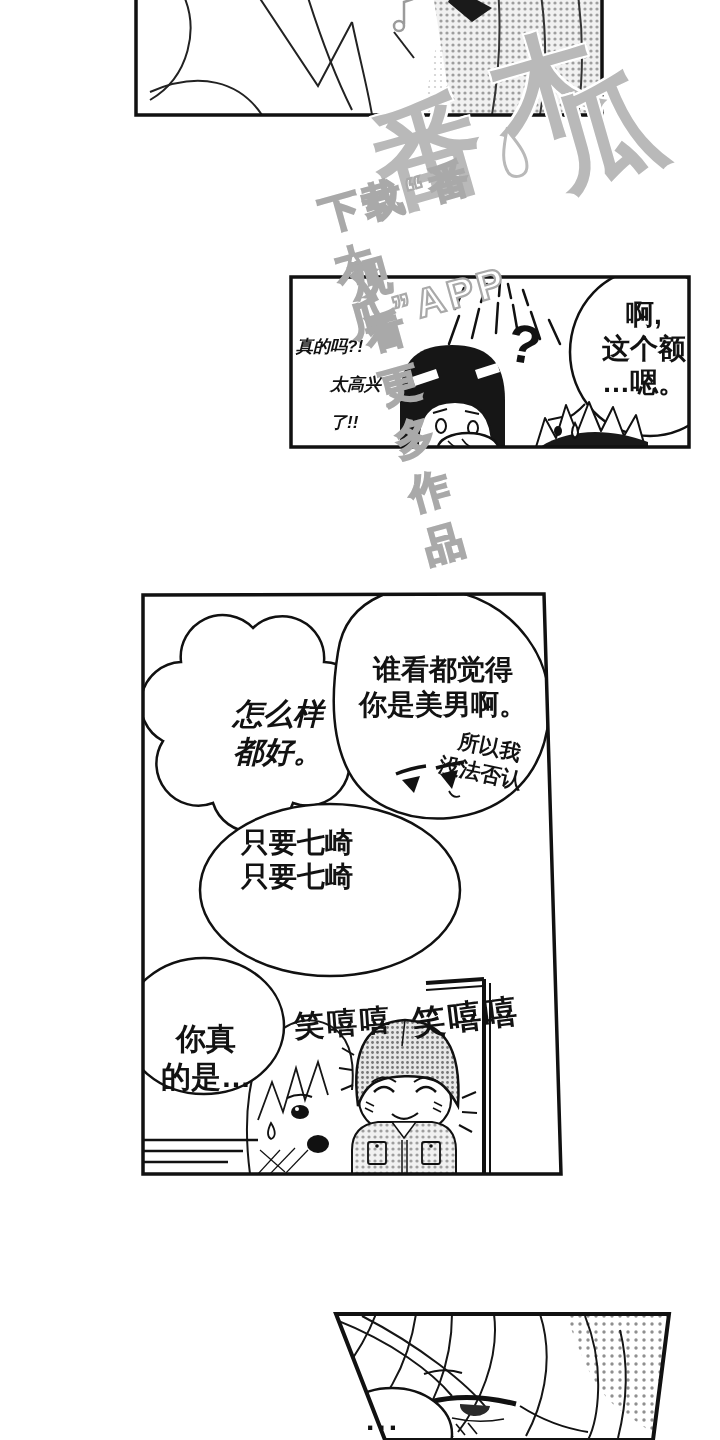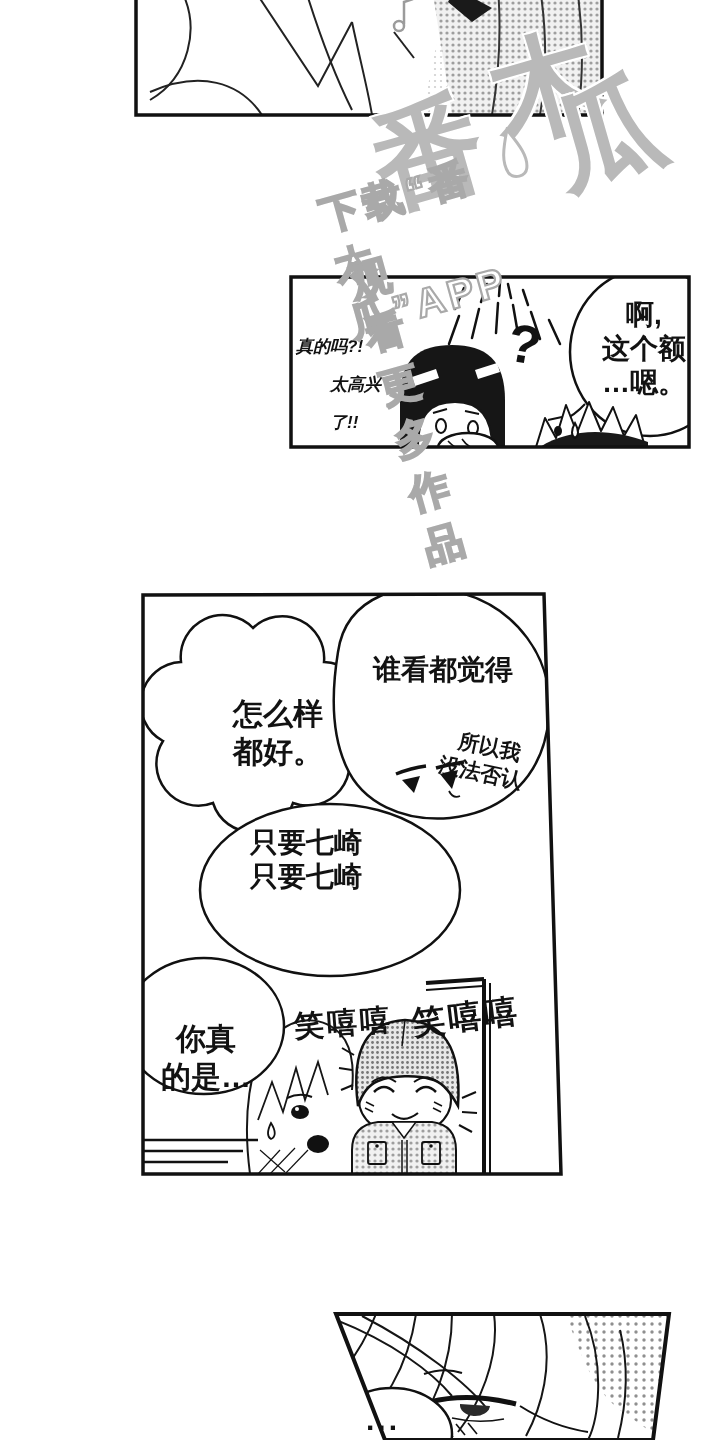--- a/index.html
+++ b/index.html
@@ -10,22 +10,22 @@
   .ctr{text-align:center;}
   
   .p2-left{left:296px;top:328px;font-size:17px;line-height:38px;font-style:italic;}
   .p2-left .ind{margin-left:34px;}
   .p2-q{left:508px;top:313px;font-size:54px;transform:rotate(10deg);}
   .p2-right{left:586px;top:298px;width:116px;font-size:28px;line-height:34px;}
   
   .p3-tr{left:357px;top:652px;width:172px;font-size:28px;line-height:35px;}
   .p3-note{left:448px;top:724px;font-size:21px;line-height:27px;transform:rotate(12deg);transform-origin:0 0;}
   .p3-note .ind{margin-left:14px;}
-  .p3-left{left:233px;top:695px;font-size:30px;line-height:38px;}
-  .p3-ctr{left:234px;top:826px;width:144px;font-size:28px;line-height:34px;font-family:Liberation Serif, serif;}
+  .p3-left{left:233px;top:695px;font-size:30px;line-height:38px;font-style:italic;}
+  .p3-ctr{left:225px;top:826px;width:144px;font-size:28px;line-height:34px;font-family:Liberation Serif, serif;}
   .p3-bl{left:141px;top:1020px;width:130px;font-size:30px;line-height:38px;}
   .sfx{letter-spacing:3px;}
   .sfx1{left:294px;top:1003px;font-size:30px;transform:rotate(-4deg);}
   .sfx2{left:412px;top:995px;font-size:33px;transform:rotate(-7deg);}
   .p4-dots{left:366px;top:1403px;font-size:30px;letter-spacing:3px;}
   
   .wm{position:absolute;left:0;top:0;z-index:4;pointer-events:none;}
   .wm-ch{position:absolute;font-size:112px;font-weight:800;color:#b9b9b9;
          text-shadow:-2px -2px 0 #fff,2px -2px 0 #fff,-2px 2px 0 #fff,2px 2px 0 #fff;
          transform:rotate(-16deg);}
@@ -264,20 +264,21 @@
   </div>
   <div class="t p2-q">?</div>
   <div class="t p2-right ctr">
     <div>啊,</div>
     <div>这个额</div>
     <div>…嗯。</div>
   </div>
 
   <div class="t p3-tr ctr">
     <div>谁看都觉得</div>
+    <div>你是美男啊。</div>
   </div>
   <div class="t p3-note">
     <div class="ind">所以我</div>
     <div>没法否认</div>
   </div>
   <div class="t p3-left">
     <div>怎么样</div>
     <div>都好。</div>
   </div>
   <div class="t p3-ctr ctr">

